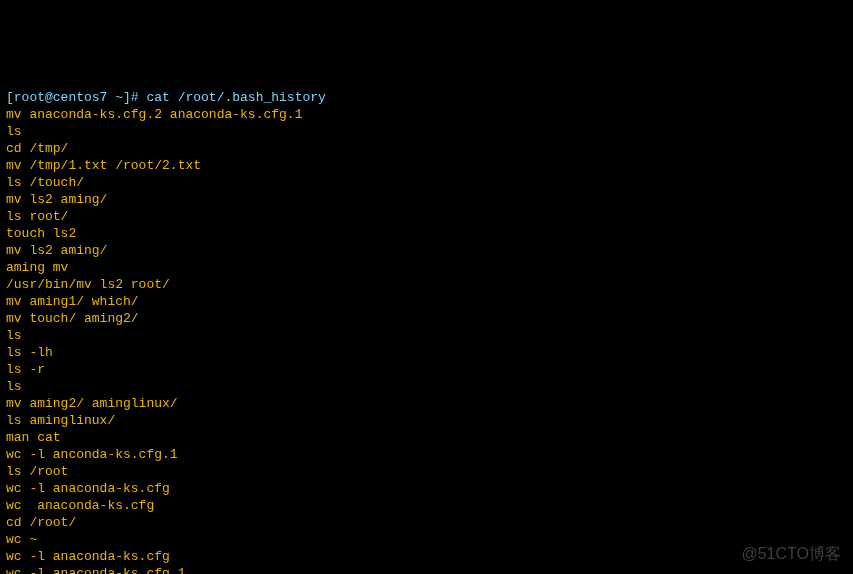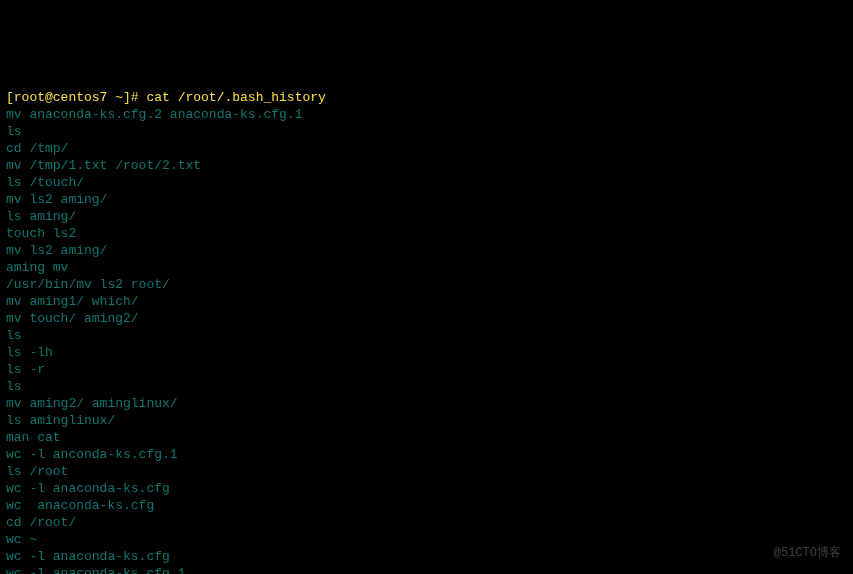--- a/index.html
+++ b/index.html
@@ -17,49 +17,49 @@
       width: 853px;
       height: 574px;
       overflow: hidden;
       position: relative;
       white-space: pre;
     }
     .terminal {
       white-space: pre;
     }
     .prompt {
-      color: #fde047;
+      color: #7dd3fc;
     }
     .line {
-      color: #0f766e;
+      color: #eab308;
     }
     .watermark {
       position: absolute;
       right: 12px;
       bottom: 12px;
       color: #555555;
-      font-size: 12px;
-      font-family: Liberation Mono, monospace;
+      font-size: 16px;
+      font-family: Liberation Sans, sans-serif;
       opacity: 0.75;
     }
   </style>
 </head>
 <body>
 
 
 
 <div class="terminal">
 <span class="prompt">[root@centos7 ~]# cat /root/.bash_history</span>
 <span class="line">mv anaconda-ks.cfg.2 anaconda-ks.cfg.1</span>
 <span class="line">ls</span>
 <span class="line">cd /tmp/</span>
 <span class="line">mv /tmp/1.txt /root/2.txt</span>
 <span class="line">ls /touch/</span>
 <span class="line">mv ls2 aming/</span>
-<span class="line">ls aming/</span>
+<span class="line">ls root/</span>
 <span class="line">touch ls2</span>
 <span class="line">mv ls2 aming/</span>
 <span class="line">aming mv</span>
 <span class="line">/usr/bin/mv ls2 root/</span>
 <span class="line">mv aming1/ which/</span>
 <span class="line">mv touch/ aming2/</span>
 <span class="line">ls</span>
 <span class="line">ls -lh</span>
 <span class="line">ls -r</span>
 <span class="line">ls</span>

